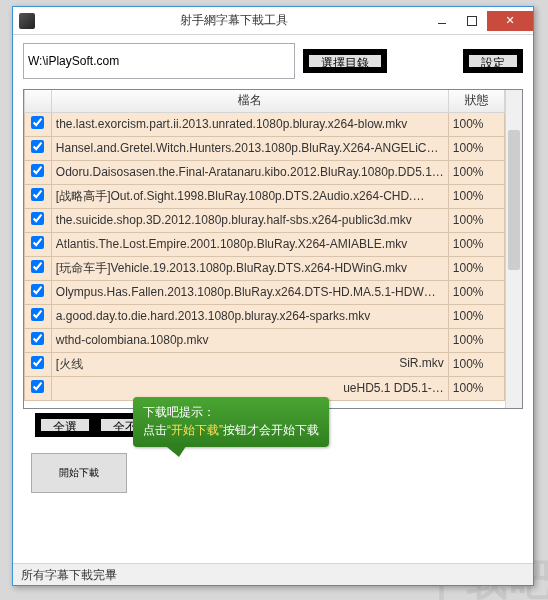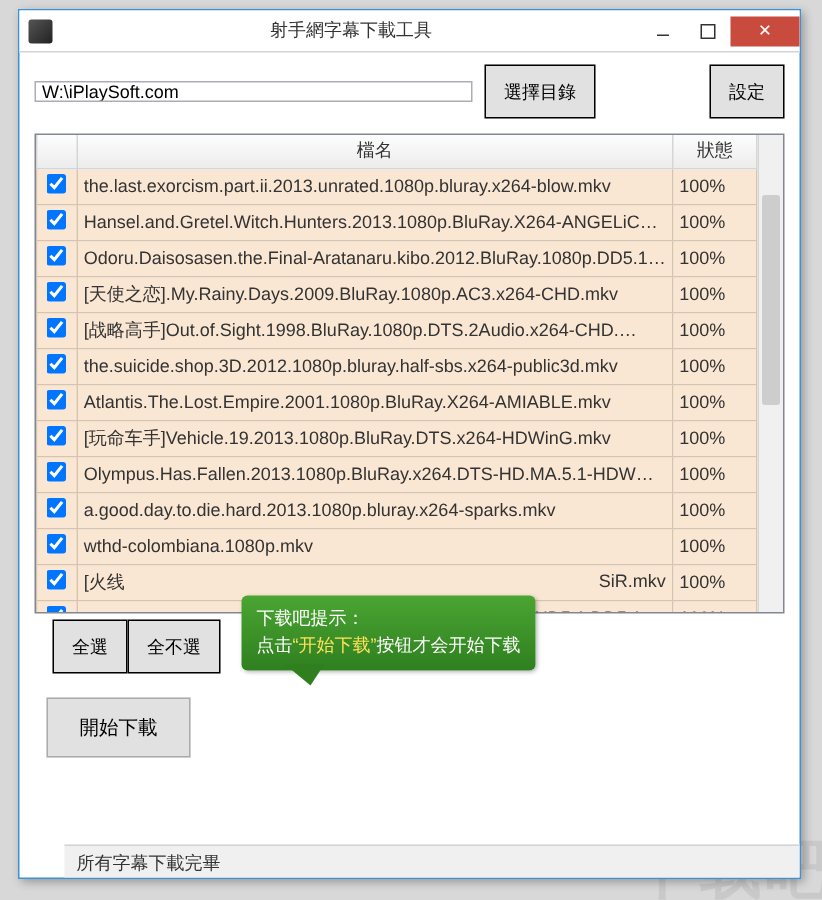--- a/index.html
+++ b/index.html
@@ -11,46 +11,46 @@
 .titlebar-icon { width: 16px; height: 16px; margin: 0 6px; background: linear-gradient(135deg,#555,#222); border-radius: 2px; }
 .titlebar-title { flex: 1; text-align: center; color: #333; font-size: 12px; }
 .titlebar-btns { display: flex; }
 .titlebar-btn { width: 30px; height: 20px; display: flex; align-items: center; justify-content: center; color: #333; cursor: pointer; font-size: 10px; }
 .titlebar-btn.close { background: #c94b3e; color: #fff; width: 46px; }
 .titlebar-btn.min::before { content:""; width:8px; height:1px; background:#333; position:relative; top:3px;}
 .titlebar-btn.max::before { content:""; width:8px; height:8px; border:1px solid #333;}
 .titlebar-btn.close::before { content:"✕"; font-size:11px; }
 
 .toprow { display: flex; align-items: center; padding: 8px 10px 4px 10px; gap: 8px; }
-.path-input { flex: 1; height: 14px; border: 1px solid #abadb3; padding: 0 4px; font-size: 12px; background:#fff; }
-.btn { height: 36px; padding: 0 12px; background: #e1e1e1; border: 1px solid #000000; cursor: pointer; font-size: 12px; }
+.path-input { flex: 1; height: 36px; border: 1px solid #abadb3; padding: 0 4px; font-size: 12px; background:#fff; }
+.btn { height: 24px; padding: 0 12px; background: #e1e1e1; border: 6px solid #000000; cursor: pointer; font-size: 12px; }
 .spacer { width: 60px; }
 
 .table-wrap { margin: 6px 10px 0 10px; border: 1px solid #828790; height: 320px; display: flex; }
 .table-scroll { flex:1; overflow: hidden; }
 table { width: 100%; border-collapse: collapse; }
 th { background: linear-gradient(#fdfdfd,#ececec); border: 1px solid #d5d5d5; border-top:none; height: 22px; font-weight: normal; text-align: center; color:#333; }
 th.chk-col { width: 28px; }
 th.name-col { text-align: center; }
 th.stat-col { width: 60px; }
 tbody tr { background: #fae7d3; }
 tbody td { border: 1px solid #d9c3ab; height: 24px; padding: 0 4px; white-space: nowrap; overflow: hidden; color:#333; }
 tbody td.chk { text-align: center; }
 tbody input[type=checkbox]{ width:13px; height:13px; }
 .vscroll { width: 17px; background: #f0f0f0; border-left: 1px solid #d5d5d5; position: relative; }
 .vscroll-thumb { position: absolute; left: 2px; right: 2px; top: 40px; height: 140px; background: #cdcdcd; border-radius: 2px; }
 
 .selrow { display: flex; padding: 4px 22px; }
 
 .start-row { padding: 12px 18px; }
-.start-btn { height: 40px; width: 96px; background: #e1e1e1; border: 1px solid #acacac; cursor: pointer; font-size: 13px; }
+.start-btn { height: 40px; width: 96px; background: #e1e1e1; border: 1px solid #acacac; cursor: pointer; font-size: 10px; }
 
-.statusbar { position: absolute; left: 0; right: 0; bottom: 0; height: 22px; border-top: 1px solid #d4d4d4; background: #f0f0f0; padding: 3px 8px; font-size: 12px; color:#333;margin-left:30px; }
+.statusbar { position: absolute; left: 0; right: 0; bottom: 0; height: 22px; border-top: 1px solid #d4d4d4; background: #f0f0f0; padding: 3px 8px; font-size: 12px; color:#333; }
 
-.tooltip { position: absolute; left: 148px; top: 390px; background: linear-gradient(#4aa532,#2f7f1f); color: #fff; padding: 6px 10px 8px 10px; border-radius: 4px; font-size: 12px; line-height: 1.5; box-shadow: 1px 1px 3px rgba(0,0,0,0.3); }
+.tooltip { position: absolute; left: 120px; top: 390px; background: linear-gradient(#4aa532,#2f7f1f); color: #fff; padding: 6px 10px 8px 10px; border-radius: 4px; font-size: 12px; line-height: 1.5; box-shadow: 1px 1px 3px rgba(0,0,0,0.3); }
 .tooltip::after { content:""; position:absolute; left: 24px; bottom: -24px; border: 14px solid transparent; border-top-color: #2f7f1f; border-right-width:4px; border-left-width:22px; transform: skewX(-20deg);}
 .tooltip .t1 { display:block; }
 .tooltip .hl { color: #ffe159; }
 
 .watermark { position:absolute; right:0; bottom:0; font-size:42px; font-weight:bold; color:#c9c9c9; letter-spacing:2px; transform: translate(6px,8px); user-select:none; }
 </style>
 </head>
 <body>
 
 <div class="watermark">下载吧</div>
@@ -90,25 +90,20 @@
               <td>100%</td>
             </tr>
             <tr>
               <td class="chk"><input type="checkbox" checked="" style=""></td>
               <td>Hansel.and.Gretel.Witch.Hunters.2013.1080p.BluRay.X264-ANGELiC…</td>
               <td>100%</td>
             </tr>
             <tr>
               <td class="chk"><input type="checkbox" checked="" style=""></td>
               <td>Odoru.Daisosasen.the.Final-Aratanaru.kibo.2012.BluRay.1080p.DD5.1…</td>
-              <td>100%</td>
-            </tr>
-            <tr>
-              <td class="chk"><input type="checkbox" checked="" style=""></td>
-              <td>[天使之恋].My.Rainy.Days.2009.BluRay.1080p.AC3.x264-CHD.mkv</td>
               <td>100%</td>
             </tr>
             <tr>
               <td class="chk"><input type="checkbox" checked="" style=""></td>
               <td>[战略高手]Out.of.Sight.1998.BluRay.1080p.DTS.2Audio.x264-CHD.…</td>
               <td>100%</td>
             </tr>
             <tr>
               <td class="chk"><input type="checkbox" checked="" style=""></td>
               <td>the.suicide.shop.3D.2012.1080p.bluray.half-sbs.x264-public3d.mkv</td>

